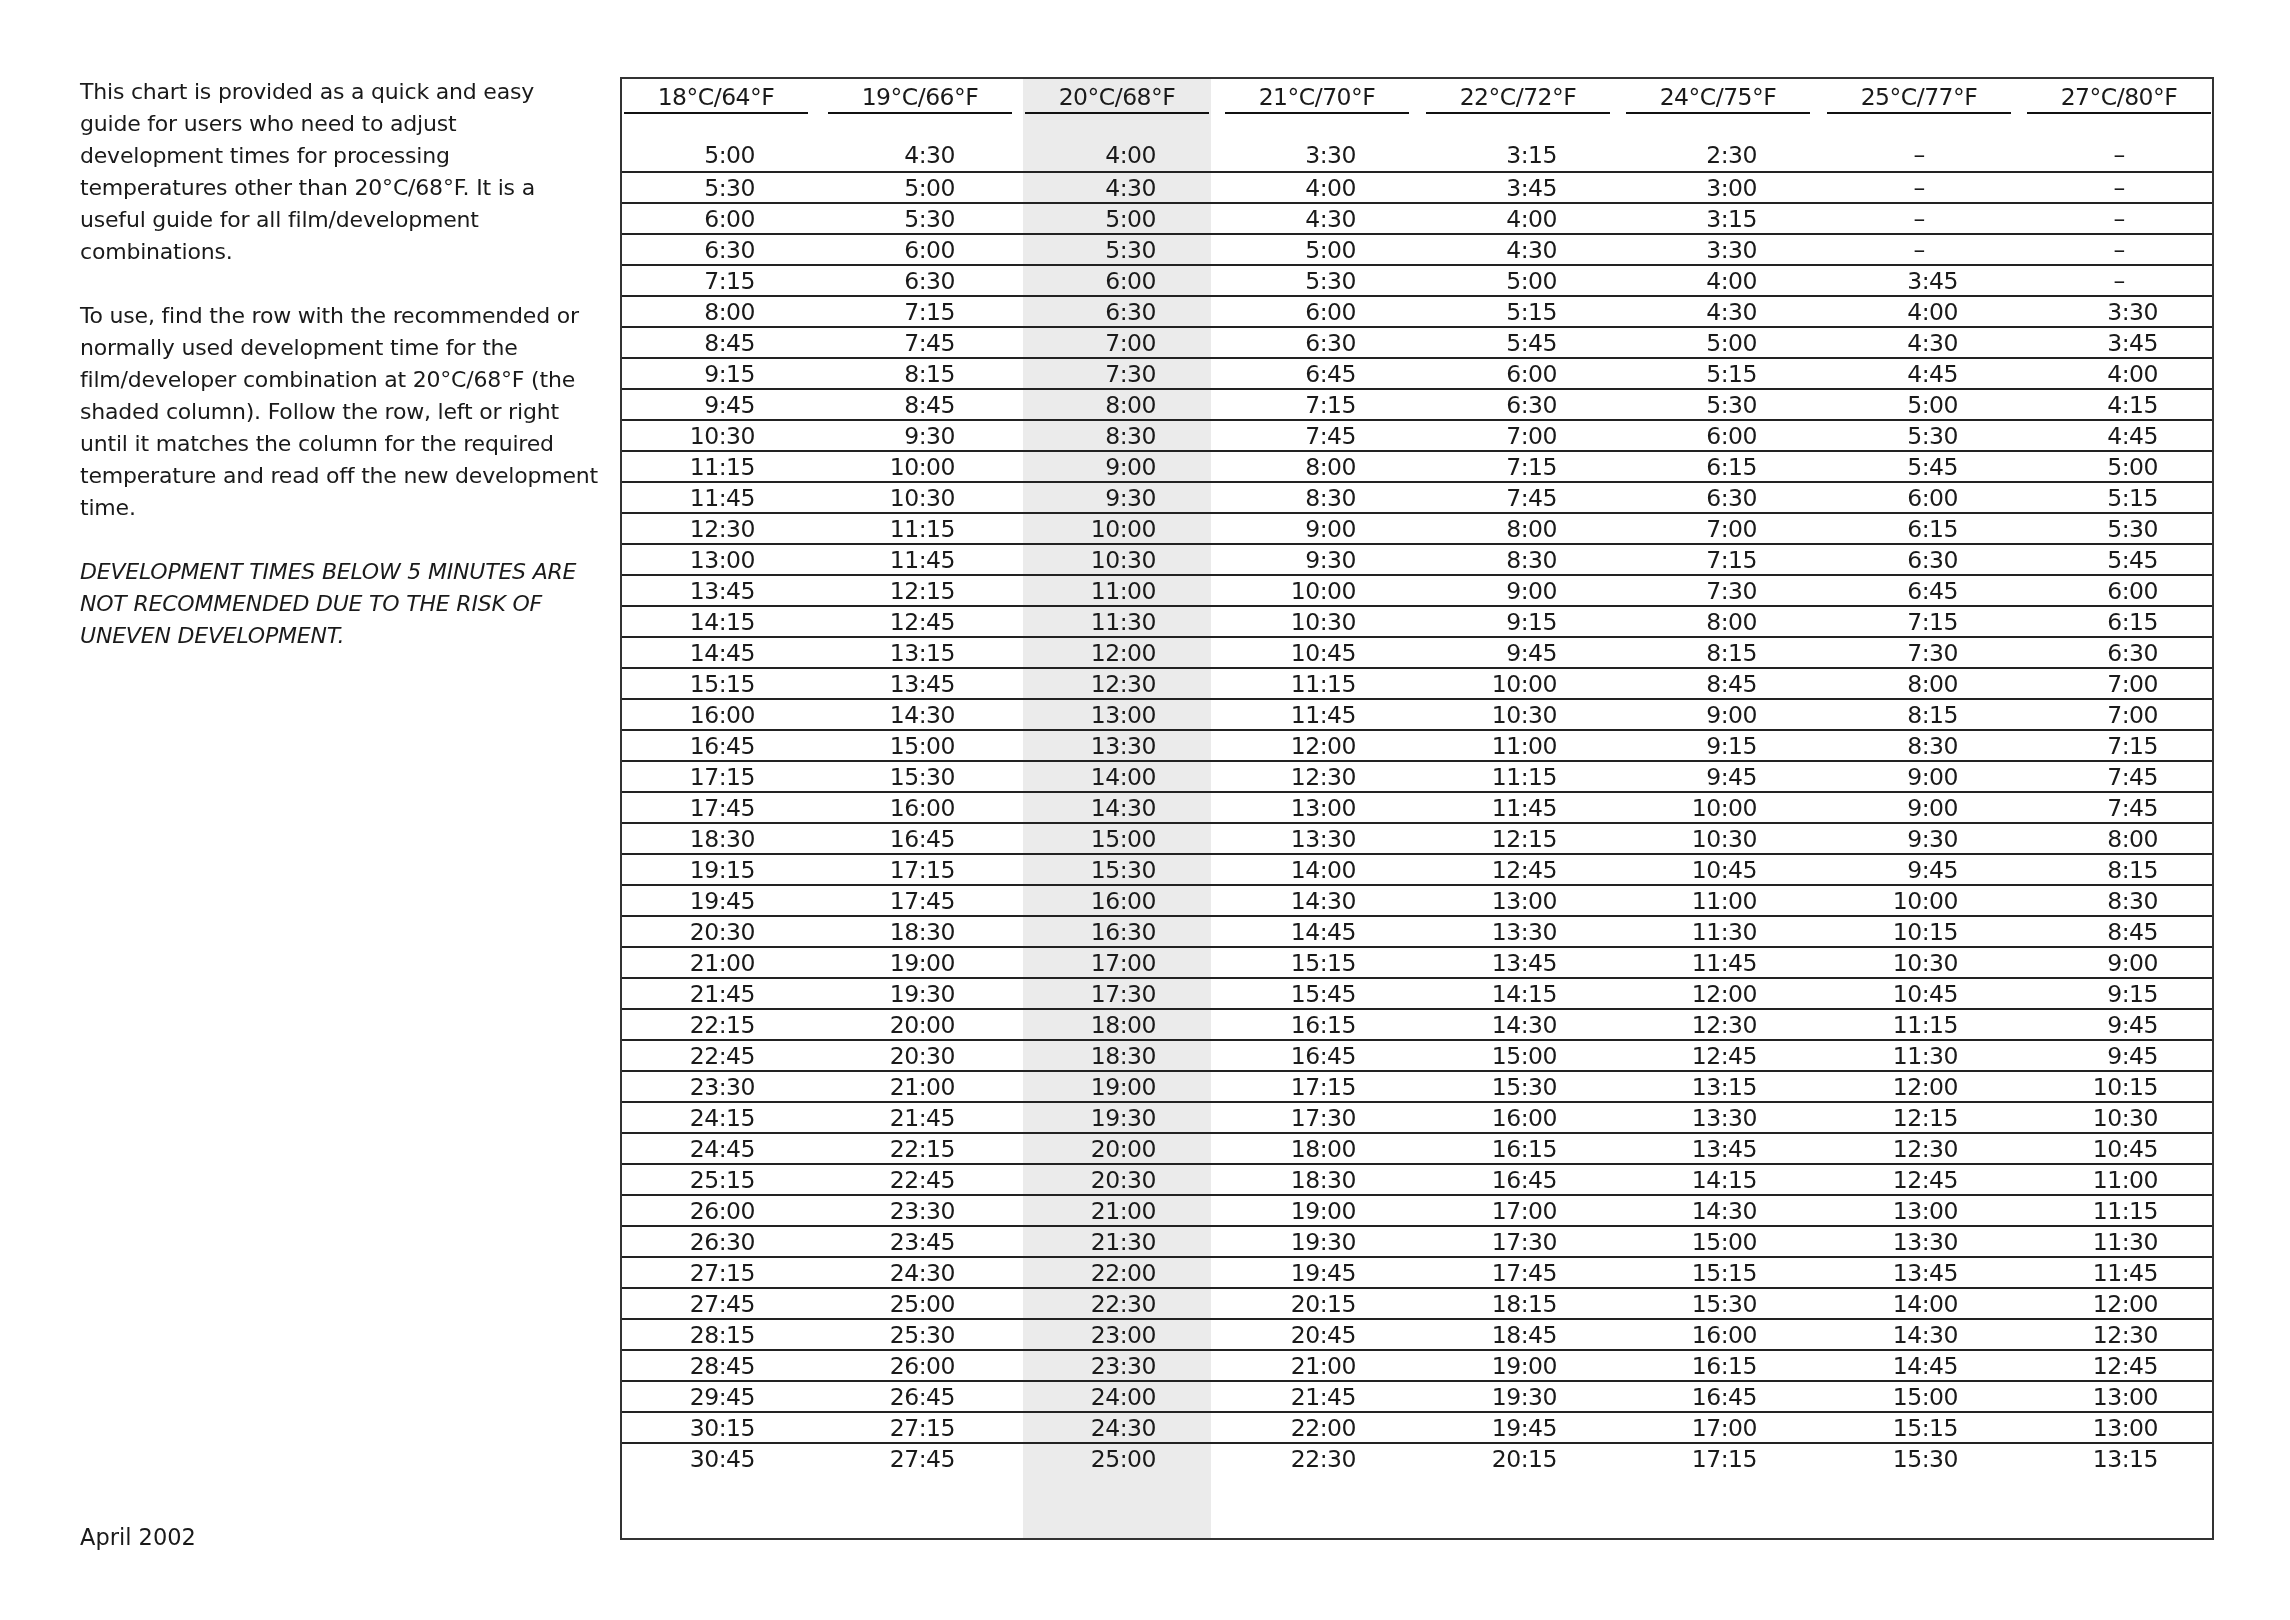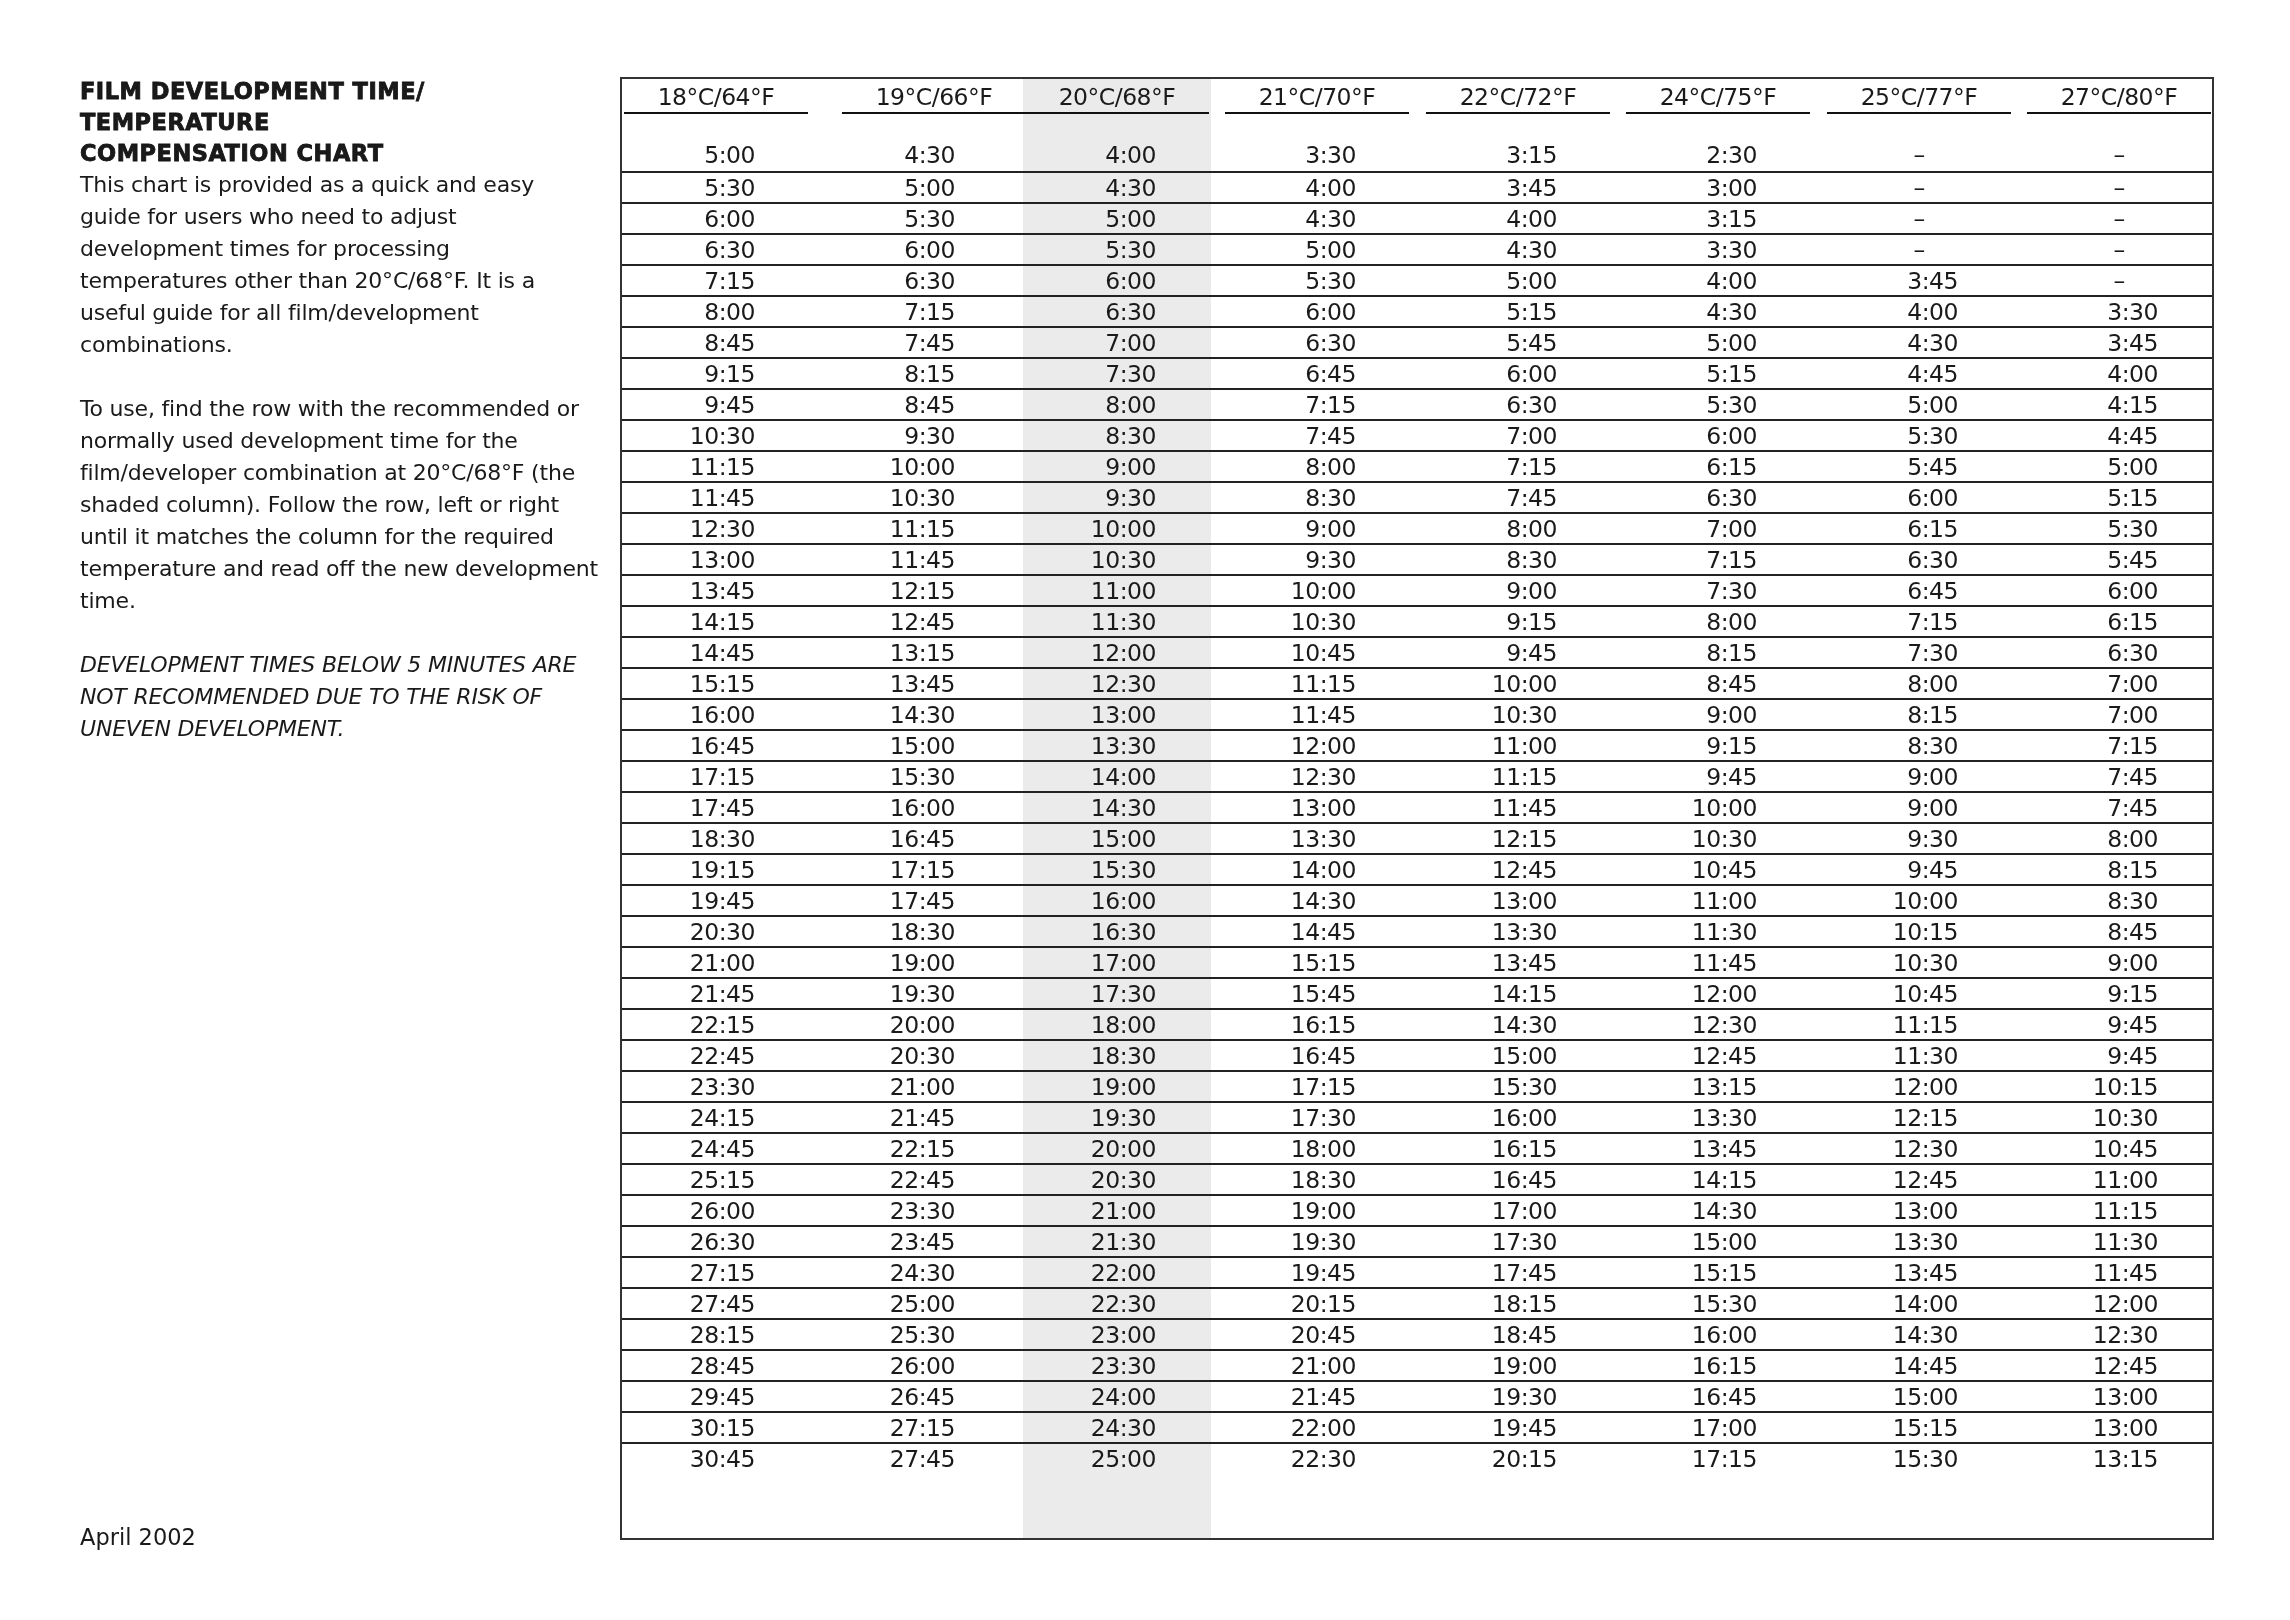--- a/index.html
+++ b/index.html
@@ -23,37 +23,32 @@
   .rows { position: absolute; left: 0; right: 0; top: 63px; }
   .row { position: relative; height: 31px; border-bottom: 2px solid #222; box-sizing: border-box; }
   .row:last-child { border-bottom: none; }
   .cell { position: absolute; top: 2px; width: 78px; text-align: right; font-size: 23.5px;
           line-height: 27.4px; letter-spacing: -0.5px; }
 </style>
 </head>
 <body>
 
 <div class="left">
-  <h1 class="title">
-    <span>FILM DEVELOPMENT TIME/</span>
-    <span>TEMPERATURE</span>
-    <span>COMPENSATION CHART</span>
-  </h1>
   <p class="para">This chart is provided as a quick and easy guide for users who need to adjust development times for processing temperatures other than 20°C/68°F. It is a useful guide for all film/development combinations.</p>
   <p class="para">To use, find the row with the recommended or normally used development time for the film/developer combination at 20°C/68°F (the shaded column). Follow the row, left or right until it matches the column for the required temperature and read off the new development time.</p>
   <p class="para warn">DEVELOPMENT TIMES BELOW 5 MINUTES ARE NOT RECOMMENDED DUE TO THE RISK OF UNEVEN DEVELOPMENT.</p>
 </div>
 
 <div class="footer">April 2002</div>
 
 <div class="table" id="chart-table">
   <div class="shade" id="shade" style="left: 401px; background: rgb(235, 235, 235);"></div>
   <div class="hdr" id="hdr">
       <div class="hcell" style="left: 2px;">18°C/64°F</div>
-      <div class="hcell" style="left: 220px;">19°C/66°F</div>
+      <div class="hcell" style="left: 206px;">19°C/66°F</div>
       <div class="hcell" style="left: 403px;">20°C/68°F</div>
       <div class="hcell" style="left: 603px;">21°C/70°F</div>
       <div class="hcell" style="left: 804px;">22°C/72°F</div>
       <div class="hcell" style="left: 1004px;">24°C/75°F</div>
       <div class="hcell" style="left: 1205px;">25°C/77°F</div>
       <div class="hcell" style="left: 1405px;">27°C/80°F</div>
     </div>
   <div class="rows" id="rows" style="top: 47px;">
       <div class="row" style="height: 47px; padding-top: 0px;">
         <span class="cell" style="left: 55px; top: 15.7px;">5:00</span>

